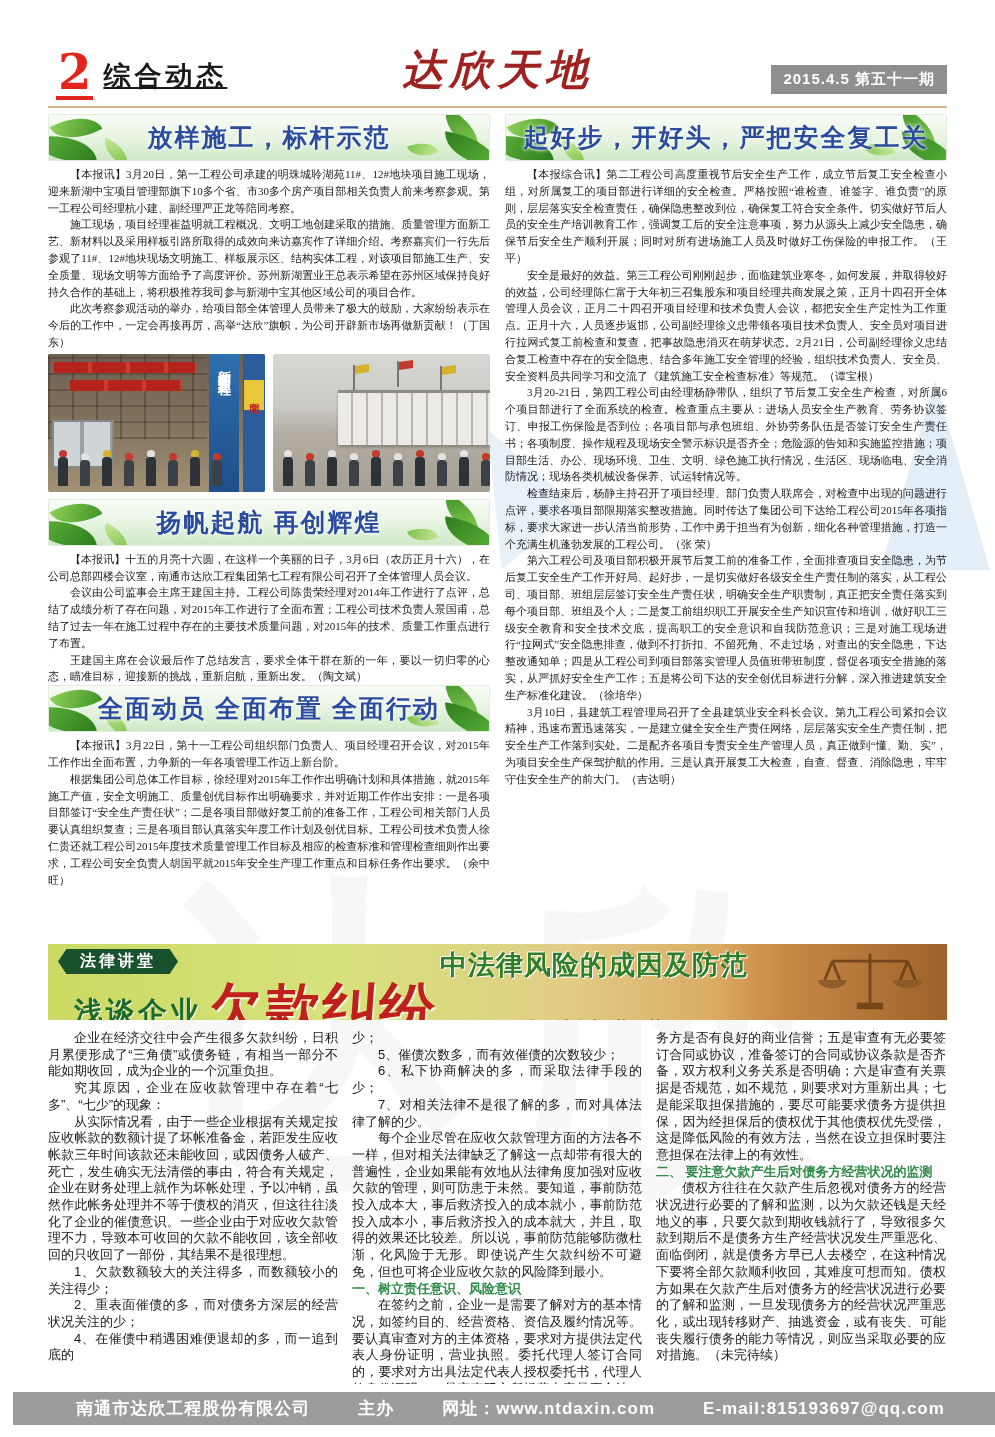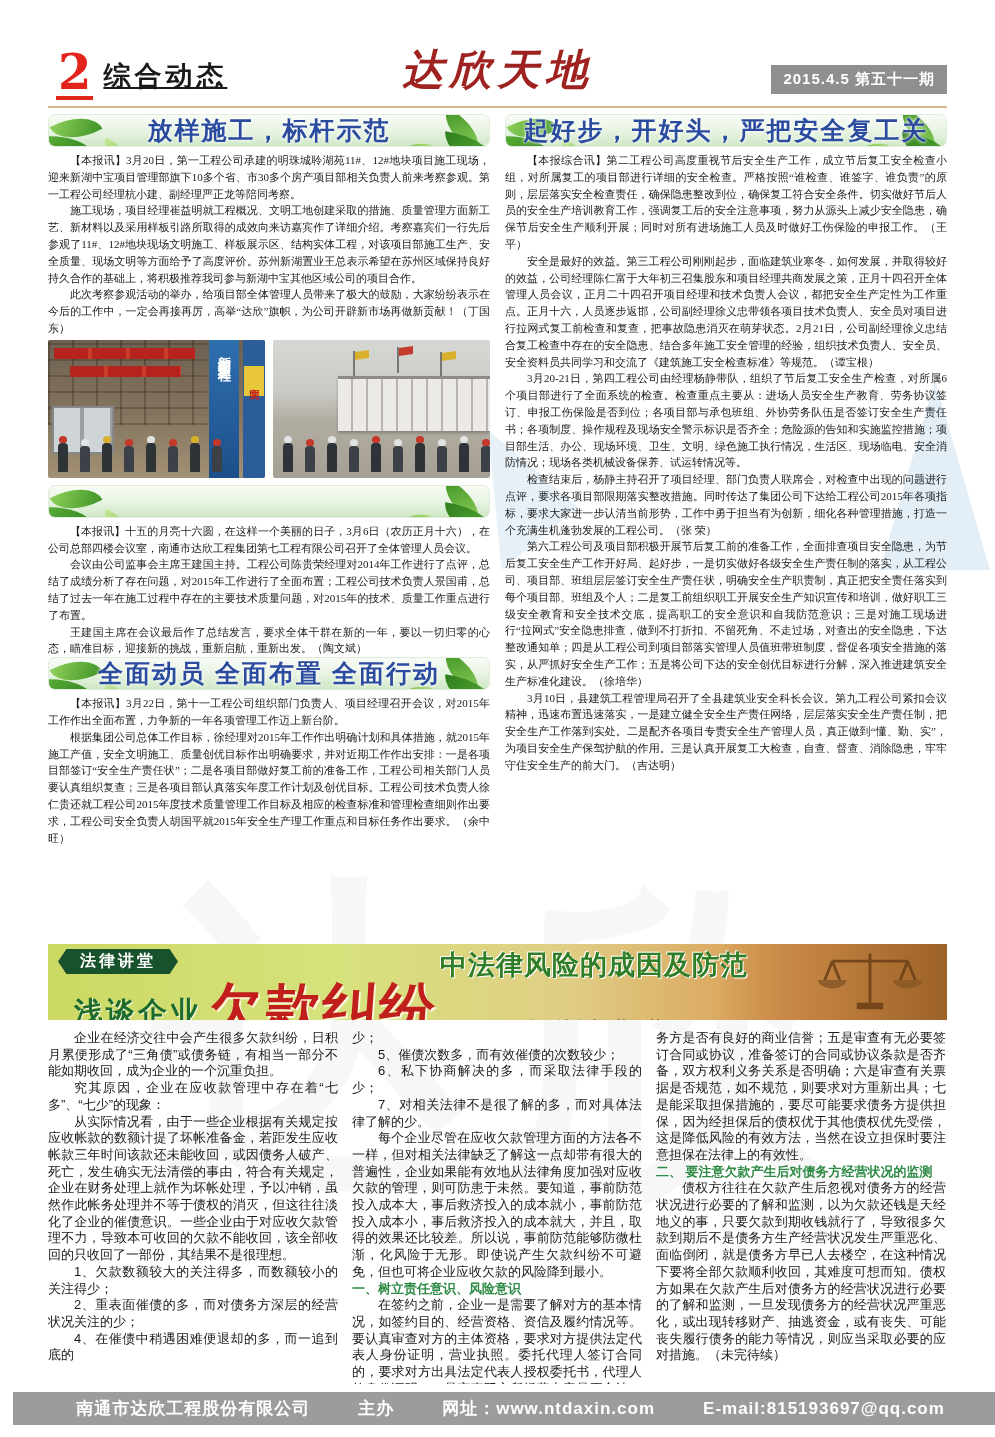--- a/index.html
+++ b/index.html
@@ -32,21 +32,21 @@
   
   .columns { position:absolute; top:114px; left:48px; width:899px; height:824px;
              display:flex; gap:15px; z-index:1; }
   .col { width:442px; overflow:hidden; }
   .col p { font-size:11px; line-height:16.8px;font-family:Liberation Serif, serif; }
   .para { margin:0; text-indent:2em; text-align:justify; }
   .para.cont { text-indent:0; }
   .para.h2 { text-indent:0; color:#2e8b45; font-weight:bold; }
 
   
-  .banner { position:relative; height:33px; margin-bottom:5px; overflow:hidden; border-radius:7px;
+  .banner { position:relative; height:47px; margin-bottom:5px; overflow:hidden; border-radius:2px;
             display:flex; align-items:center; justify-content:center;
             background:linear-gradient(180deg,#f8fcf6 0%, #e8f4e2 50%, #cfe8c6 100%);
             border:1px solid #e2ebdd;text-align:center; }
   .banner .t { position:relative; z-index:2; color:#2b4c9e; font-weight:bold; font-size:25px;
                letter-spacing:2px; text-shadow:0 0 4px #fff, 0 0 2px #fff; white-space:nowrap; }
   .leaf { position:absolute; border-radius:0 100% 0 100%; z-index:1; }
   .ll1 { width:46px; height:26px; left:4px;  top:0px;  transform:rotate(-28deg); background:linear-gradient(135deg,#8fd05a,#3f9426); }
   .ll2 { width:58px; height:32px; left:-12px;top:18px; transform:rotate(-8deg);  background:linear-gradient(135deg,#5eb53a,#2e7d1e); }
   .ll3 { width:30px; height:18px; left:52px; top:28px; transform:rotate(24deg);  background:linear-gradient(135deg,#c8e898,#7cc24c); }
   .rl1 { width:46px; height:26px; right:4px; top:2px;  transform:rotate(208deg); background:linear-gradient(135deg,#8fd05a,#3f9426); }
@@ -200,20 +200,21 @@
         </div>
       </div>
 
       <div class="banner">
         <span class="leaf ll1"></span>
         <span class="leaf ll2"></span>
         <span class="leaf ll3"></span>
         <span class="leaf rl1"></span>
         <span class="leaf rl2"></span>
         <span class="leaf rl3"></span>
+        <span class="t">扬帆起航  再创辉煌</span>
       </div>
       <div>
           <p class="para">【本报讯】十五的月亮十六圆，在这样一个美丽的日子，3月6日（农历正月十六），在公司总部四楼会议室，南通市达欣工程集团第七工程有限公司召开了全体管理人员会议。</p>
           <p class="para">会议由公司监事会主席王建国主持。工程公司陈贵荣经理对2014年工作进行了点评，总结了成绩分析了存在问题，对2015年工作进行了全面布置；工程公司技术负责人景国甫，总结了过去一年在施工过程中存在的主要技术质量问题，对2015年的技术、质量工作重点进行了布置。</p>
           <p class="para">王建国主席在会议最后作了总结发言，要求全体干群在新的一年，要以一切归零的心态，瞄准目标，迎接新的挑战，重新启航，重新出发。（陶文斌）</p>
         </div>
 
       <div class="banner">
         <span class="leaf ll1"></span>
         <span class="leaf ll2"></span>

